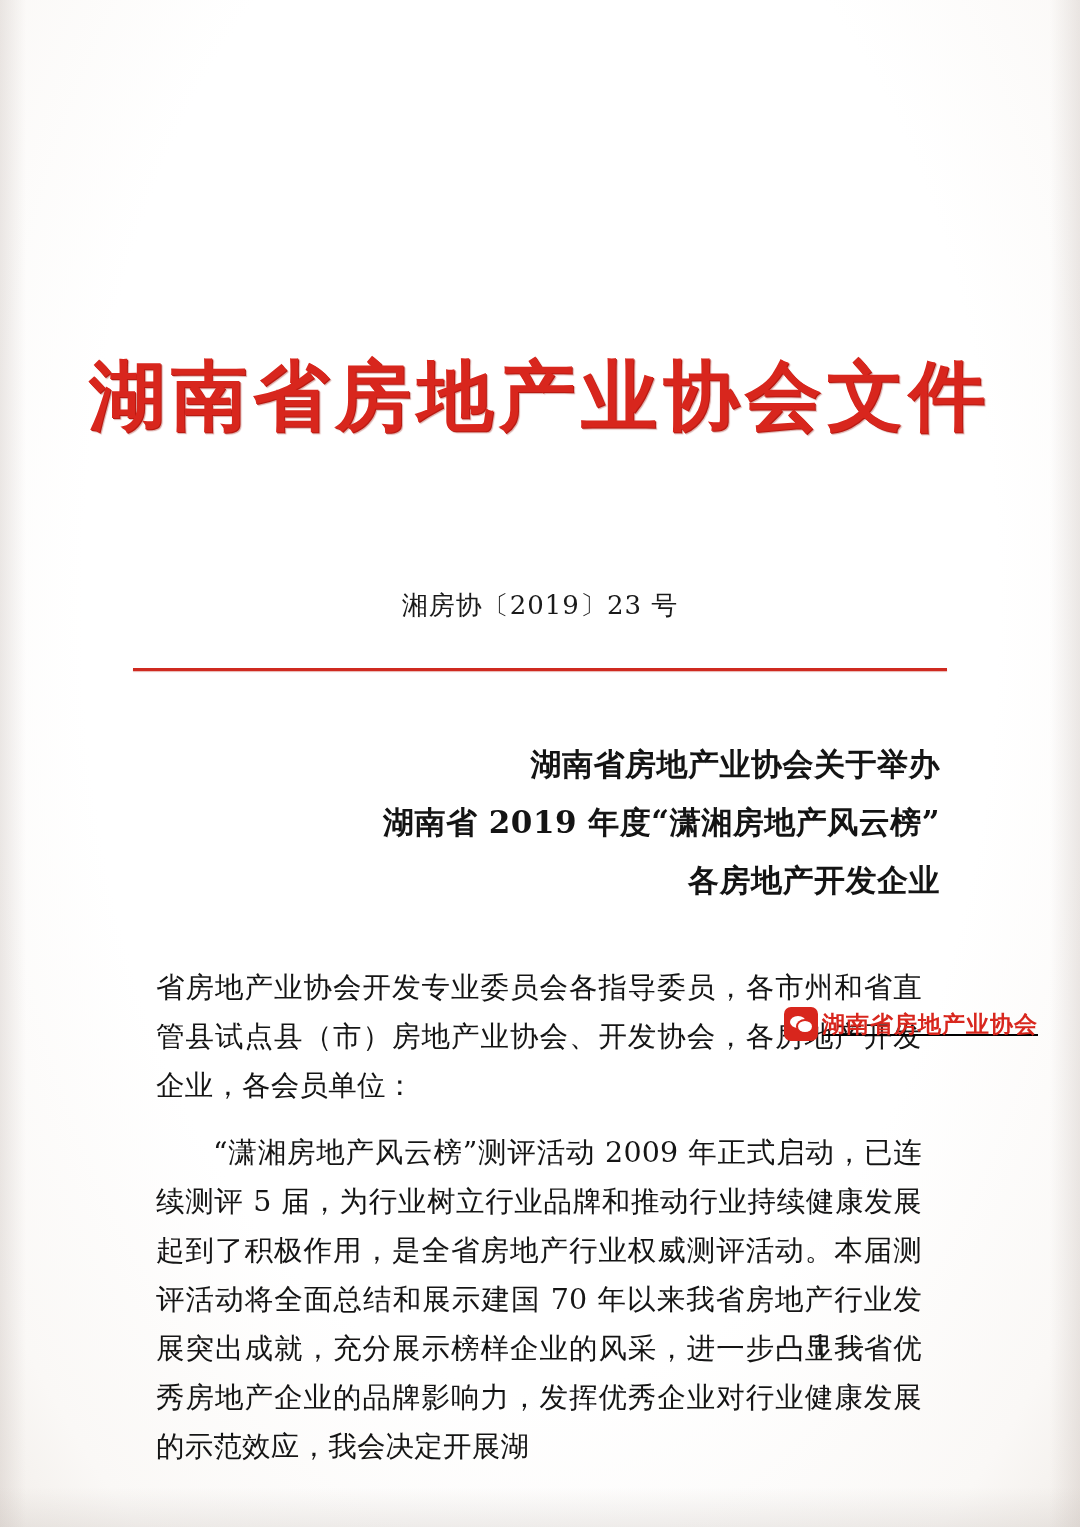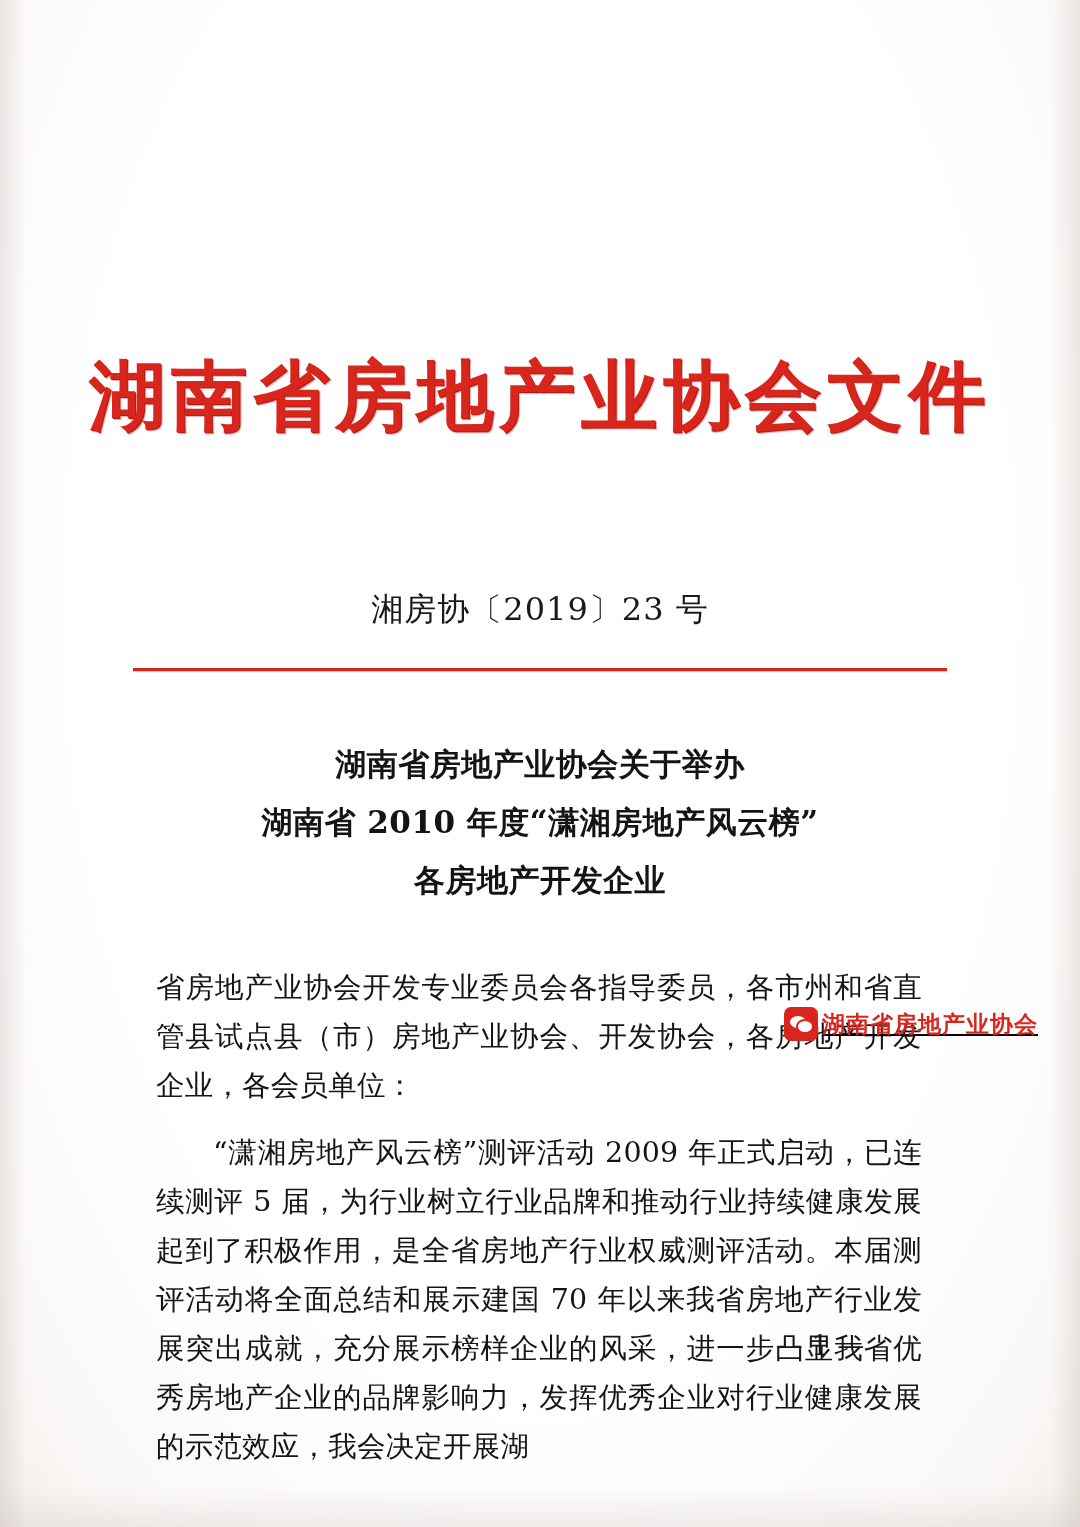--- a/index.html
+++ b/index.html
@@ -69,21 +69,21 @@
     white-space: nowrap;
   }
 
   
   .doc-number {
     position: absolute;
     left: 0;
     top: 588px;
     width: 1080px;
     text-align: center;
-    font-size: 32px;
+    font-size: 26px;
     letter-spacing: 1px;
     color: #1a1a1a;
     font-family: "DejaVu Serif", "Liberation Serif", serif;
   }
 
   
   .red-rule {
     position: absolute;
     left: 133px;
     top: 668px;
@@ -92,21 +92,21 @@
     background: #cf2a20;
     box-shadow: 0 1px 1px rgba(190,40,30,0.35);
   }
 
   
   .title-block {
     position: absolute;
     left: 140px;
     top: 735px;
     width: 800px;
-    text-align: center;
+    text-align: right;
     font-weight: bold;
     font-size: 31px;
     line-height: 58px;
     color: #141414;
     letter-spacing: 0.5px;
   }
   .title-line {
     white-space: nowrap;
   }
 
@@ -197,21 +197,21 @@
   <div class="masthead">
     <div class="masthead-title">湖南省房地产业协会文件</div>
   </div>
 
   <div class="doc-number">湘房协〔2019〕23 号</div>
 
   <div class="red-rule"></div>
 
   <div class="title-block">
     <div class="title-line">湖南省房地产业协会关于举办</div>
-    <div class="title-line">湖南省 2010 年度“潇湘房地产风云榜”</div>
+    <div class="title-line">湖南省 2019 年度“潇湘房地产风云榜”</div>
     <div class="title-line">各房地产开发企业</div>
   </div>
 
   <div class="body-block">
     <p>省房地产业协会开发专业委员会各指导委员，各市州和省直管县试点县（市）房地产业协会、开发协会，各房地产开发企业，各会员单位：</p>
     <p class="indent">“潇湘房地产风云榜”测评活动 2009 年正式启动，已连续测评 5 届，为行业树立行业品牌和推动行业持续健康发展起到了积极作用，是全省房地产行业权威测评活动。本届测评活动将全面总结和展示建国 70 年以来我省房地产行业发展突出成就，充分展示榜样企业的风采，进一步凸显我省优秀房地产企业的品牌影响力，发挥优秀企业对行业健康发展的示范效应，我会决定开展湖</p>
   </div>
 
   <div class="page-number">— 1 —</div>
 

